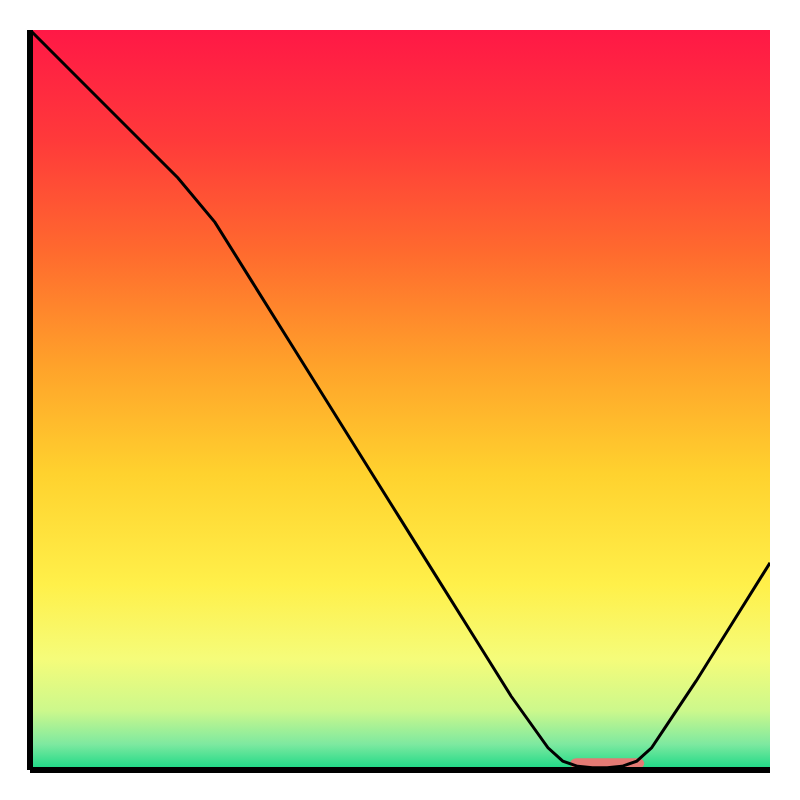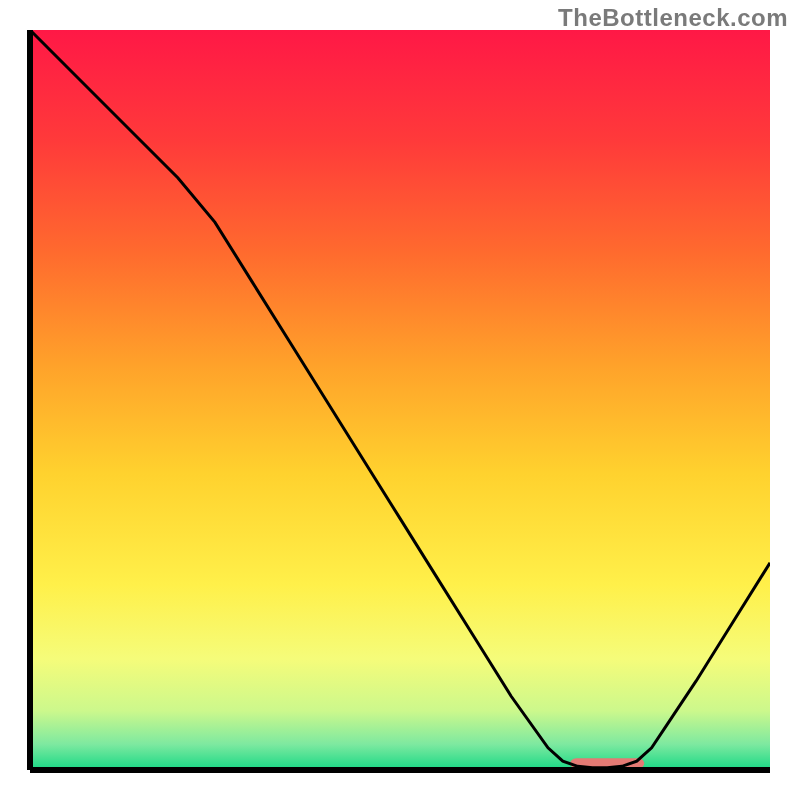--- a/index.html
+++ b/index.html
@@ -26,21 +26,20 @@
     letter-spacing: 0.5px;
   }
   svg {
     display: block;
   }
 </style>
 </head>
 <body>
 
 <div class="chart-container">
-  <div class="attribution">TheBottleneck.com</div>
   <svg id="chart-svg" width="800" height="800" viewBox="0 0 800 800">
     <defs>
       <linearGradient id="bg-grad" x1="0" y1="0" x2="0" y2="1">
           <stop offset="0%" stop-color="#ff1846"></stop>
           <stop offset="15%" stop-color="#ff3a3a"></stop>
           <stop offset="30%" stop-color="#ff6a2e"></stop>
           <stop offset="45%" stop-color="#ffa12a"></stop>
           <stop offset="60%" stop-color="#ffd22e"></stop>
           <stop offset="75%" stop-color="#fff04a"></stop>
           <stop offset="85%" stop-color="#f5fc7a"></stop>

